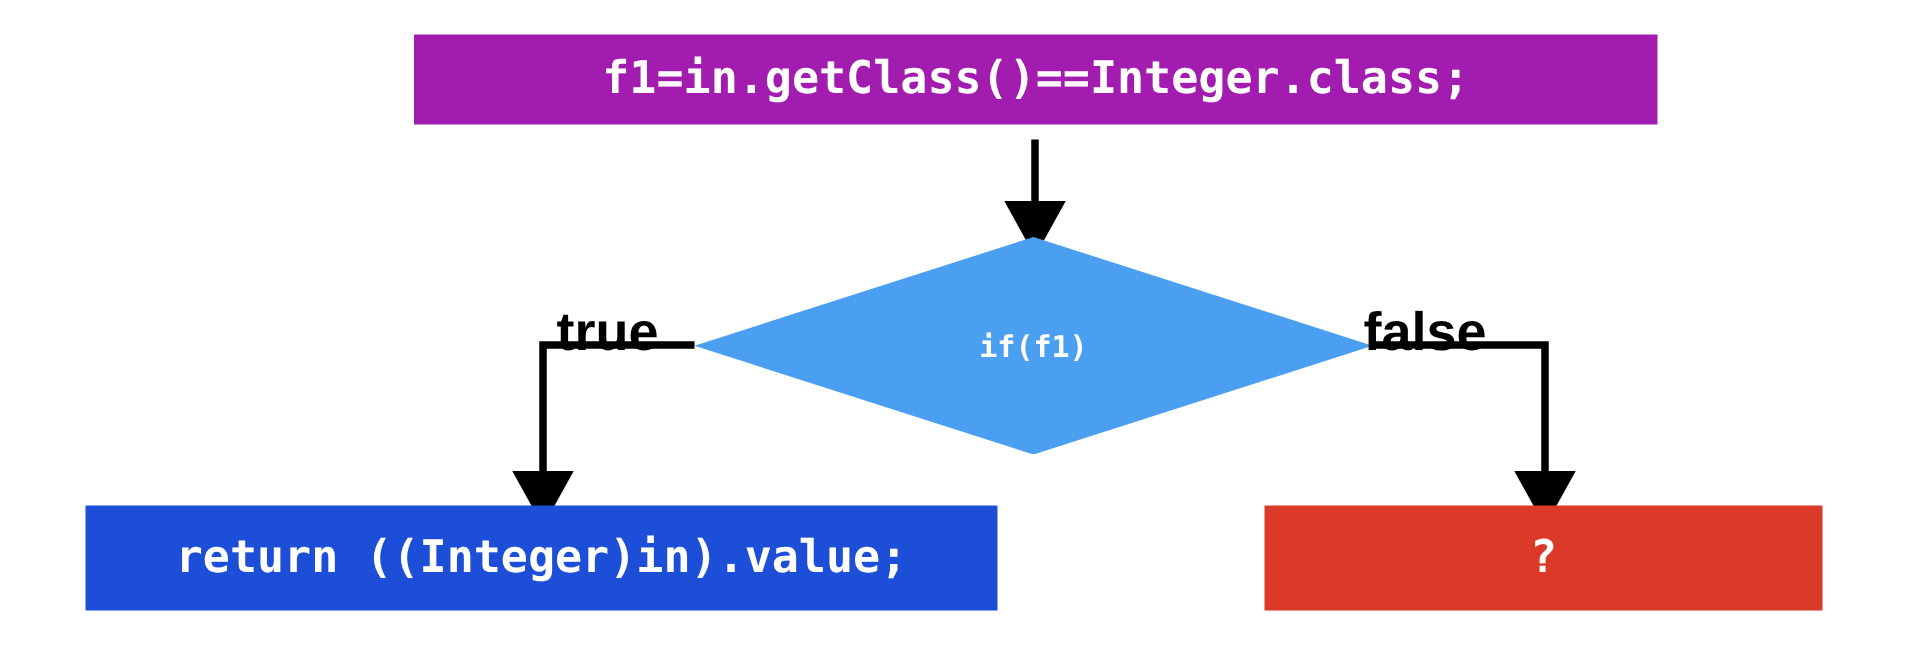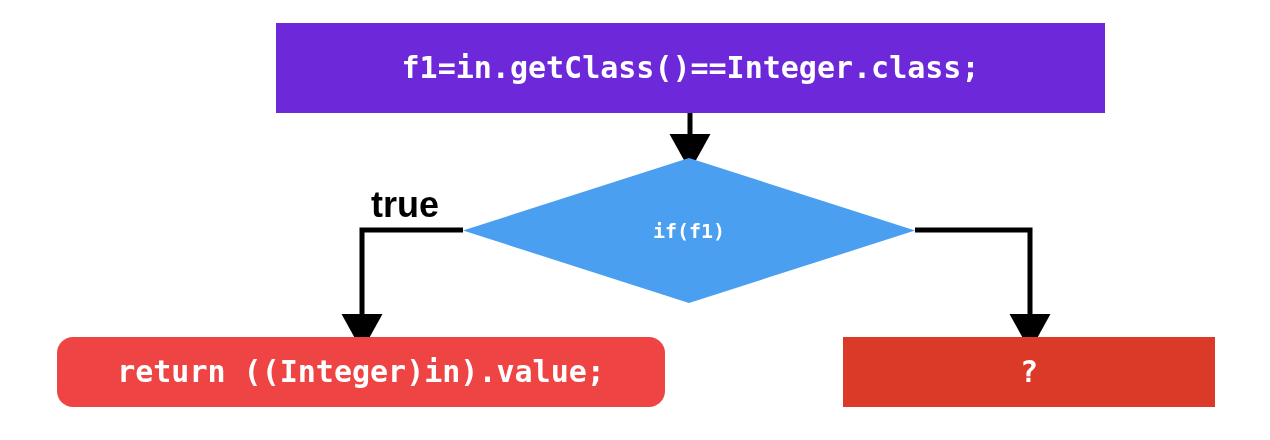--- a/index.html
+++ b/index.html
@@ -28,32 +28,31 @@
     color: #ffffff;
     white-space: pre;
     line-height: 1;
     letter-spacing: 0px;
   }
   
   #node-condition-assign {
     left: 276px;
     top: 23px;
     width: 829px;
-    height: 90px;
-    background: #6d28d9;
+    height: 60px;
+    background: #a21caf;
   }
   #node-condition-assign .code-text { font-size: 30px; }
 
   #node-return-integer {
     left: 57px;
     top: 337px;
     width: 608px;
     height: 70px;
-    background: #ef4444;
-    border-radius: 16px;
+    background: #1d4ed8;
   }
   #node-return-integer .code-text { font-size: 30px; }
 
   #node-unknown {
     left: 843px;
     top: 337px;
     width: 372px;
     height: 70px;
     background: #dc3a28;
   }
@@ -80,20 +79,21 @@
 
   
   .edge-label {
     position: absolute;
     font-family: "Liberation Sans", sans-serif;
     font-weight: bold;
     font-size: 36px;
     color: #000000;
     line-height: 1;
     white-space: nowrap;
+    margin-top: 16px;
   }
   #label-true { left: 371px; top: 187px; }
   #label-false { left: 909px; top: 187px; }
 
   
   #connectors {
     position: absolute;
     left: 0;
     top: 0;
     width: 1270px;
@@ -130,20 +130,21 @@
     <span class="code-text">f1=in.getClass()==Integer.class;</span>
   </div>
 
   <div class="node" id="node-decision-if">
     <span class="diamond-shape"></span>
     <span class="code-text">if(f1)</span>
   </div>
 
   <span class="edge-label" id="label-true">true</span>
 
+  <span class="edge-label" id="label-false">false</span>
 
   <div class="node" id="node-return-integer">
     <span class="code-text">return ((Integer)in).value;</span>
   </div>
 
   <div class="node" id="node-unknown">
     <span class="code-text">?</span>
   </div>
 
 </div>

